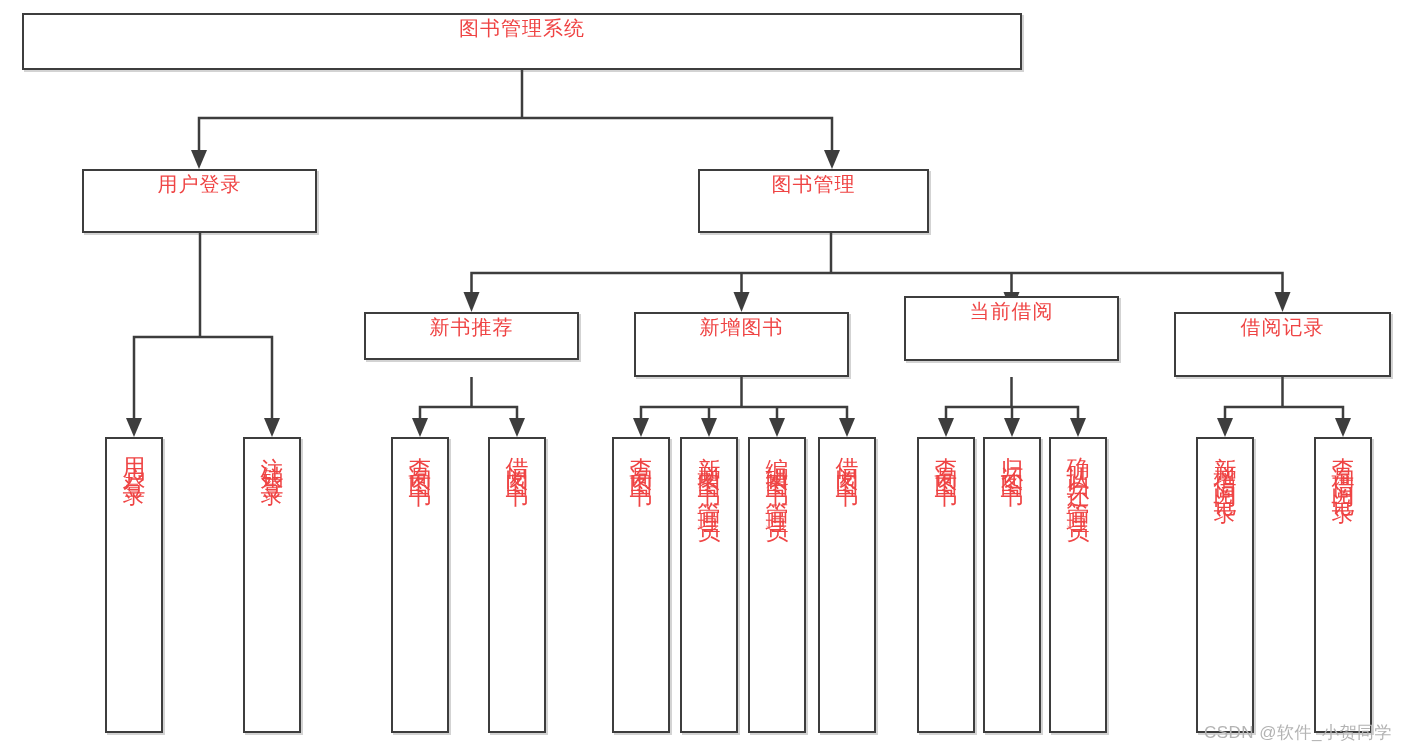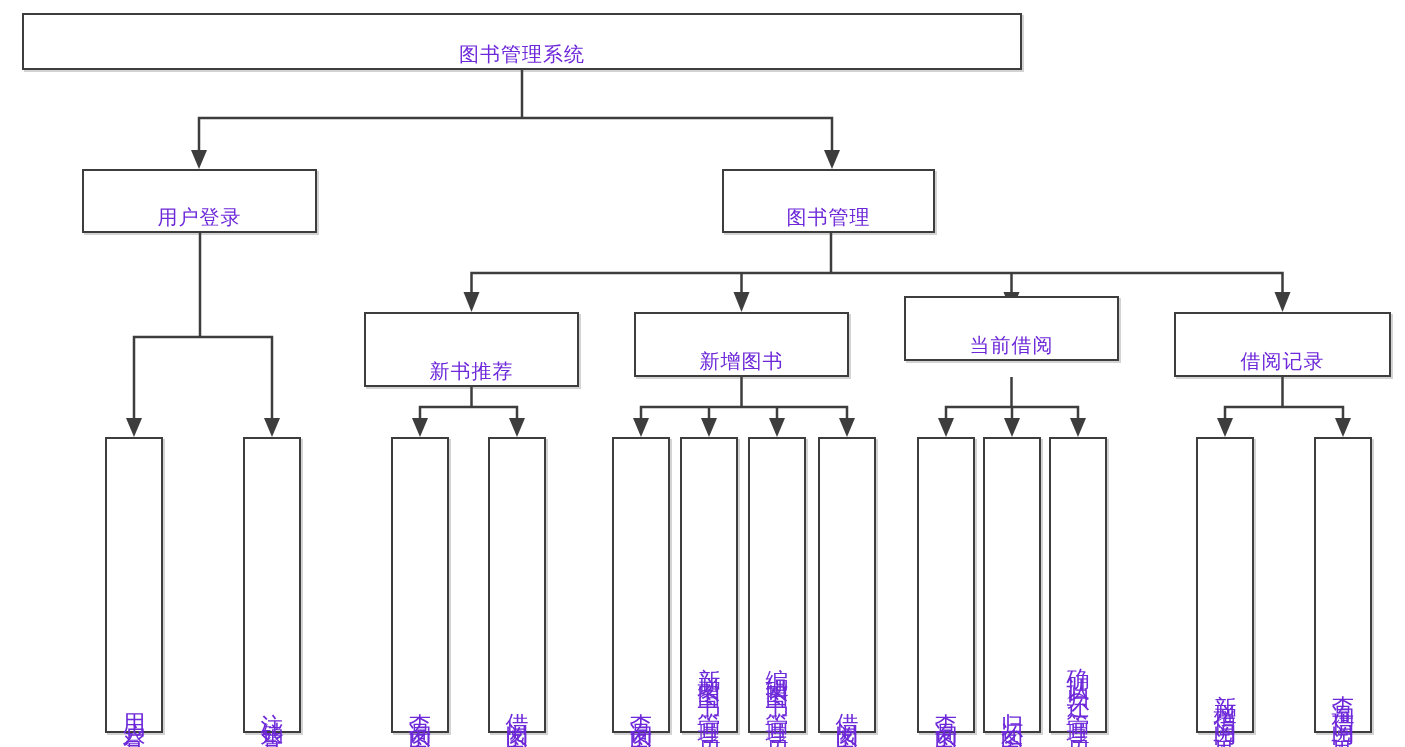--- a/index.html
+++ b/index.html
@@ -21,23 +21,23 @@
     left: 0; top: 0;
     width: 1405px; height: 747px;
   }
   .box {
     position: absolute;
     box-sizing: border-box;
     background: #ffffff;
     border: 2px solid #3d3d3d;
     box-shadow: 2px 2px 0 rgba(80,80,80,0.25);
     display: flex;
-    align-items: flex-end;
+    align-items: flex-start;
     justify-content: center;
-    color: #6d28d9;
+    color: #ef4444;
   }
   .hbox { font-size: 20px; letter-spacing: 1px; }
   .leaf span {
     writing-mode: vertical-rl;
     text-orientation: mixed;
     font-size: 23px;
     letter-spacing: 9px;
     line-height: 1;
     white-space: nowrap;
   }
@@ -112,25 +112,25 @@
     </g>
   </svg>
 
   <div class="box hbox" style="left:22px;top:13px;width:1000px;height:57px">
     <span>图书管理系统</span>
   </div>
 
   <div class="box hbox" style="left:82px;top:169px;width:235px;height:64px">
     <span>用户登录</span>
   </div>
-  <div class="box hbox" style="left:722px;top:169px;width:213px;height:64px">
+  <div class="box hbox" style="left:698px;top:169px;width:231px;height:64px">
     <span>图书管理</span>
   </div>
 
-  <div class="box hbox" style="left:364px;top:312px;width:215px;height:75px">
+  <div class="box hbox" style="left:364px;top:312px;width:215px;height:48px">
     <span>新书推荐</span>
   </div>
   <div class="box hbox" style="left:634px;top:312px;width:215px;height:65px">
     <span>新增图书</span>
   </div>
   <div class="box hbox" style="left:904px;top:296px;width:215px;height:65px">
     <span>当前借阅</span>
   </div>
   <div class="box hbox" style="left:1174px;top:312px;width:217px;height:65px">
     <span>借阅记录</span>
@@ -173,14 +173,15 @@
     <span>确认归还（管理员）</span>
   </div>
 
   <div class="box leaf" style="left:1196px;top:437px;width:58px;height:296px">
     <span>新增借阅记录</span>
   </div>
   <div class="box leaf" style="left:1314px;top:437px;width:58px;height:296px">
     <span>查询借阅记录</span>
   </div>
 
+  <div class="watermark">CSDN @软件_小贺同学</div>
 
 </div>
 
 </body></html>

